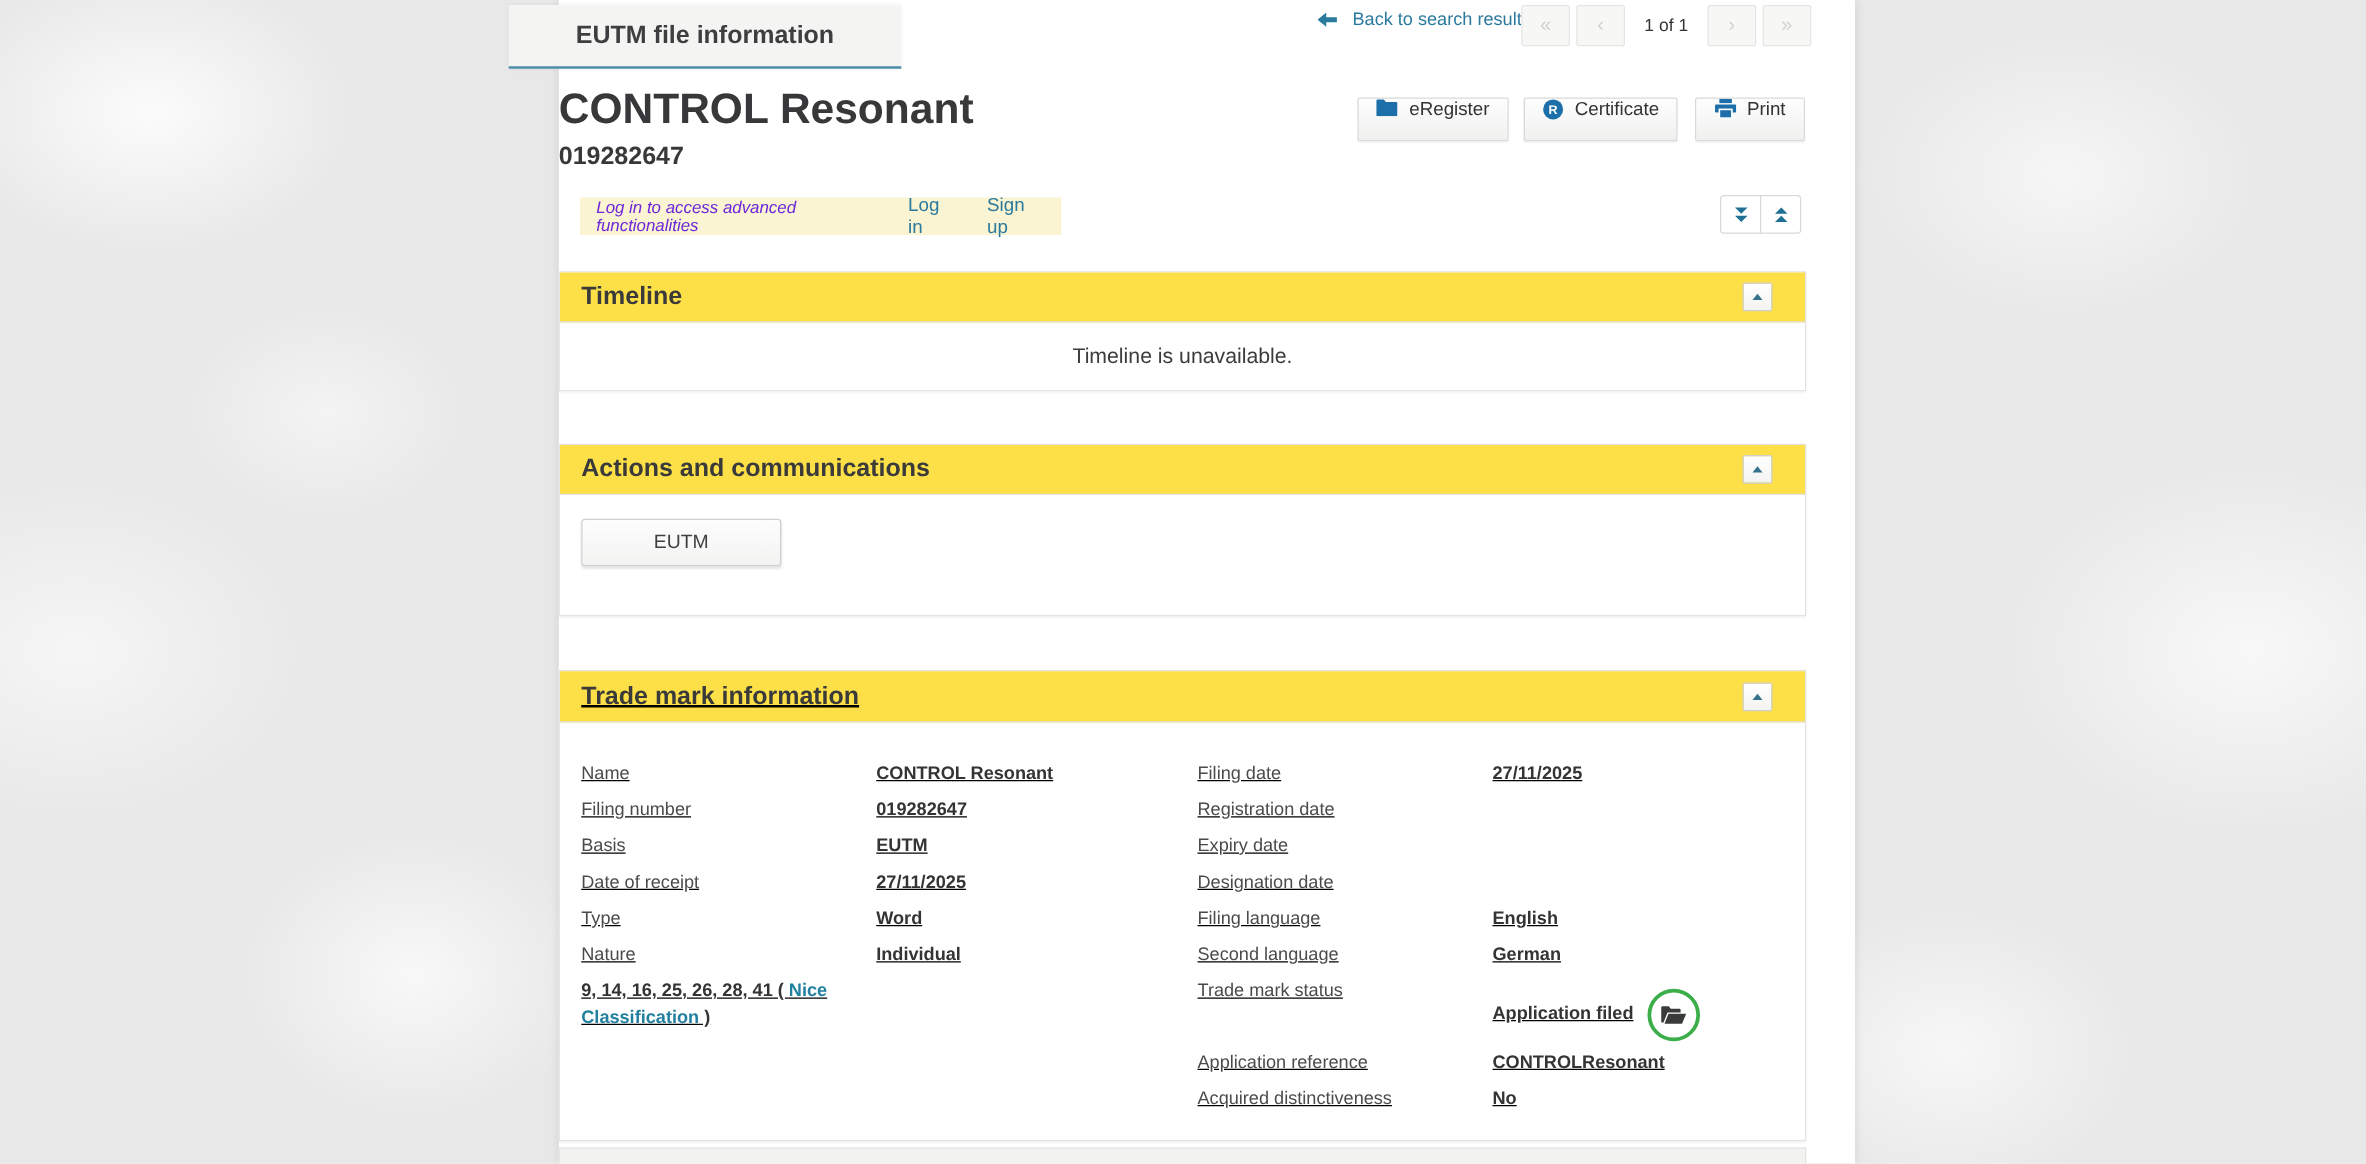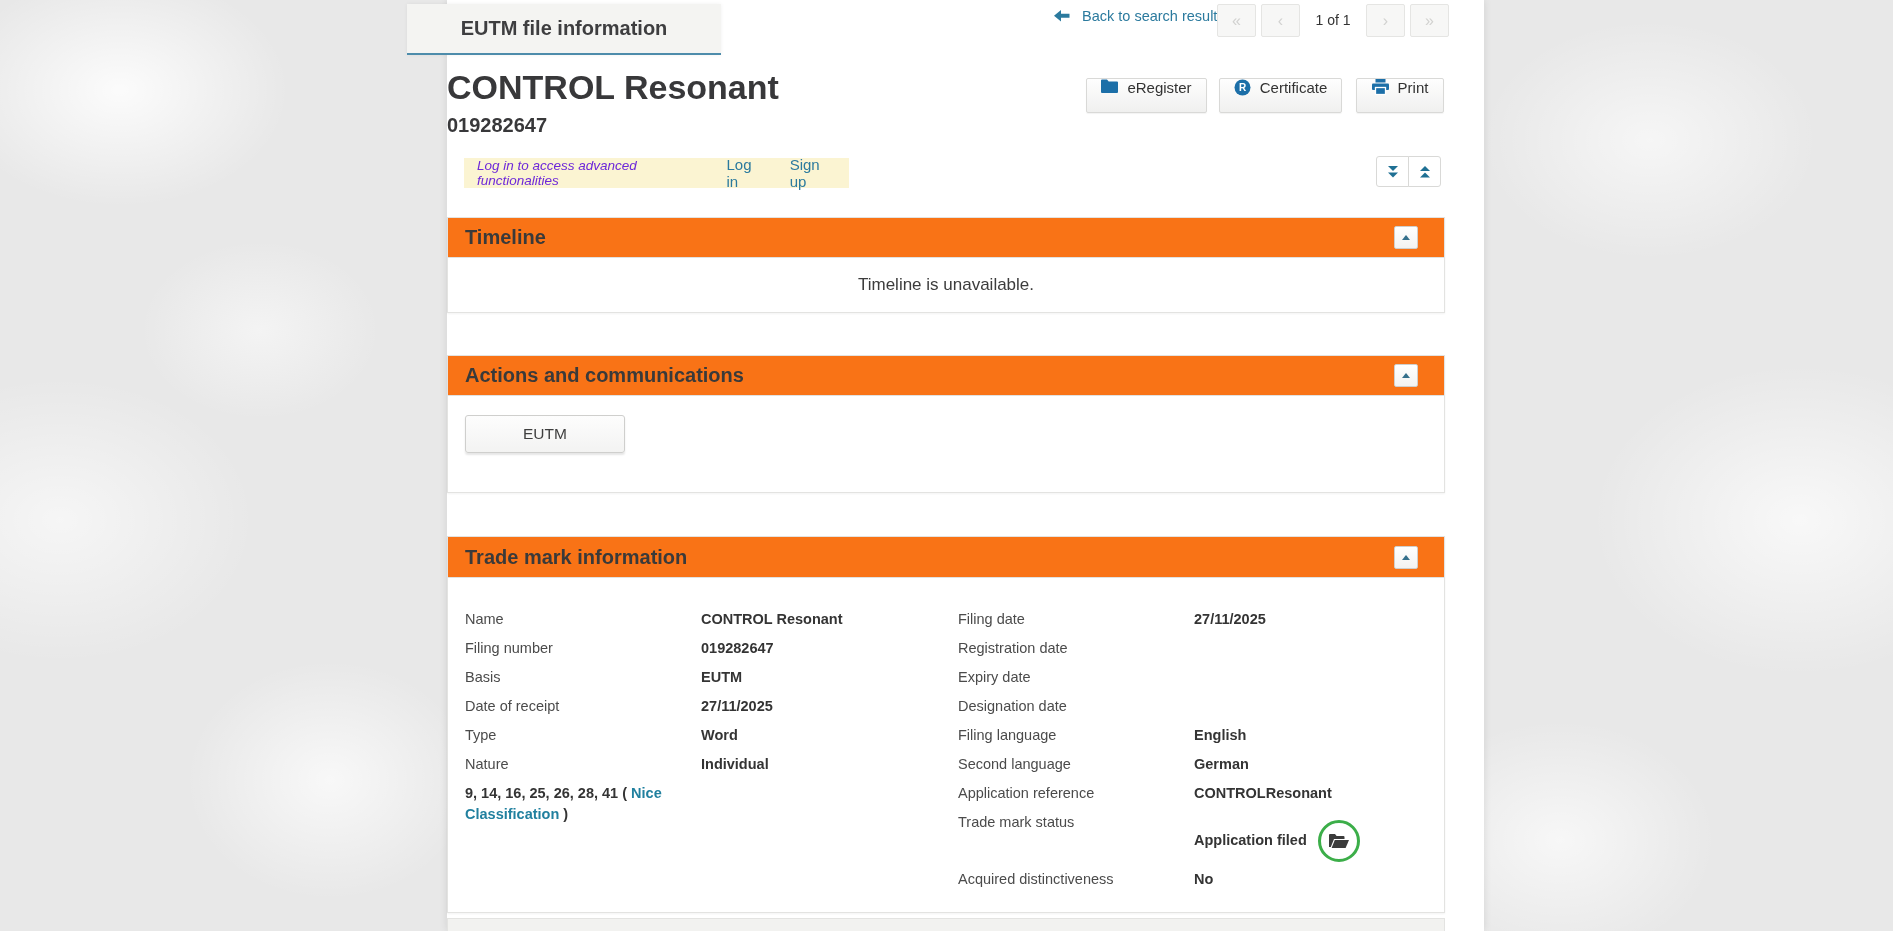--- a/index.html
+++ b/index.html
@@ -48,37 +48,37 @@
   .login-link{font-size:15px;color:#2b7a9e;margin-left:26px;cursor:pointer;text-decoration:none;}
   
   .exp-group{position:absolute;left:1376px;top:156px;display:flex;z-index:6;}
   .exp-btn{width:33px;height:31px;background:#fff;border:1px solid #d9d9d7;display:flex;
     align-items:center;justify-content:center;box-sizing:border-box;cursor:pointer;}
   .exp-btn:first-child{border-radius:3px 0 0 3px;}
   .exp-btn:last-child{border-radius:0 3px 3px 0;margin-left:-1px;}
   
   .panel{position:absolute;left:447px;width:998px;border:1px solid #e3e3e1;background:#fff;
     box-shadow:0 1px 2px rgba(0,0,0,.05);box-sizing:border-box;z-index:6;}
-  .panel-header{position:relative;height:39px;background:#f97316;border-bottom:1px solid #e1e1df;
+  .panel-header{position:relative;height:39px;background:#fde047;border-bottom:1px solid #e1e1df;
     font-size:20px;font-weight:600;color:#3a3a3a;line-height:39px;padding-left:17px;}
   .sec-collapse{position:absolute;right:26px;top:8px;width:24px;height:23px;
     background:linear-gradient(#ffffff,#f3f3f2);border:1px solid #cfcfcd;border-radius:2px;
     display:flex;align-items:center;justify-content:center;cursor:pointer;box-sizing:border-box;}
   .sec-collapse .tri{width:0;height:0;border-left:4px solid transparent;border-right:4px solid transparent;
     border-bottom:5px solid #35708c;}
   .panel-timeline{top:217px;}
   .tl-body{height:54px;display:flex;align-items:center;justify-content:center;
     font-size:17px;color:#3c3c3c;}
   .panel-actions{top:355px;}
   .ac-body{height:96px;position:relative;}
   .eutm-btn{position:absolute;left:17px;top:19px;width:160px;height:38px;
     background:linear-gradient(#fdfdfd,#f3f3f2);border:1px solid #cfcfcd;border-radius:3px;
     display:flex;align-items:center;justify-content:center;font-size:15.5px;color:#3f3f3f;
     box-shadow:0 2px 2px rgba(0,0,0,.10);box-sizing:border-box;cursor:pointer;}
-  .panel-tm{top:536px;}
+  .panel-tm{top:536px;text-decoration:underline;}
   .panel-tm .panel-header{height:40px;line-height:40px;}
   .panel-tm .sec-collapse{top:9px;}
   .tm-body{height:334px;display:flex;padding:31px 0 0 17px;box-sizing:border-box;}
   .col-left{width:493px;}
   .col-right{width:471px;}
   .info-row{display:flex;min-height:29px;font-size:14.5px;line-height:21px;}
   .info-row .lbl{width:236px;flex-shrink:0;color:#4b4b4b;font-weight:400;}
   .info-row .val{font-weight:700;color:#343434;}
   .col-left .info-row .val{width:257px;}
   .row-tall{min-height:51px;}
@@ -260,37 +260,37 @@
         <span class="val"></span>
       </div>
       <div class="info-row">
         <span class="lbl">Filing language</span>
         <span class="val">English</span>
       </div>
       <div class="info-row">
         <span class="lbl">Second language</span>
         <span class="val">German</span>
       </div>
-      <div class="info-row">
-        <span class="lbl">Application reference</span>
-        <span class="val">CONTROLResonant</span>
-      </div>
       <div class="info-row row-status">
         <span class="lbl">Trade mark status</span>
         <span class="status-val">
           <span>Application filed</span>
           <span class="status-icon">
             <svg width="22" height="17" viewBox="0 0 22 17">
               <path d="M1 3 Q1 2 2 2 H7 L8.6 4 H15.5 Q16.5 4 16.5 5 V7 H6 L2.8 15 H1 Z" fill="#3b3b3b"></path>
               <path d="M6.8 8 H21 L17.6 16 H3.6 Z" fill="#3b3b3b"></path>
             </svg>
           </span>
         </span>
       </div>
       <div class="info-row">
+        <span class="lbl">Application reference</span>
+        <span class="val">CONTROLResonant</span>
+      </div>
+      <div class="info-row">
         <span class="lbl">Acquired distinctiveness</span>
         <span class="val">No</span>
       </div>
     </div>
   </div>
 </div>
 
 <div class="partial-header"></div>
 
 </body></html>

